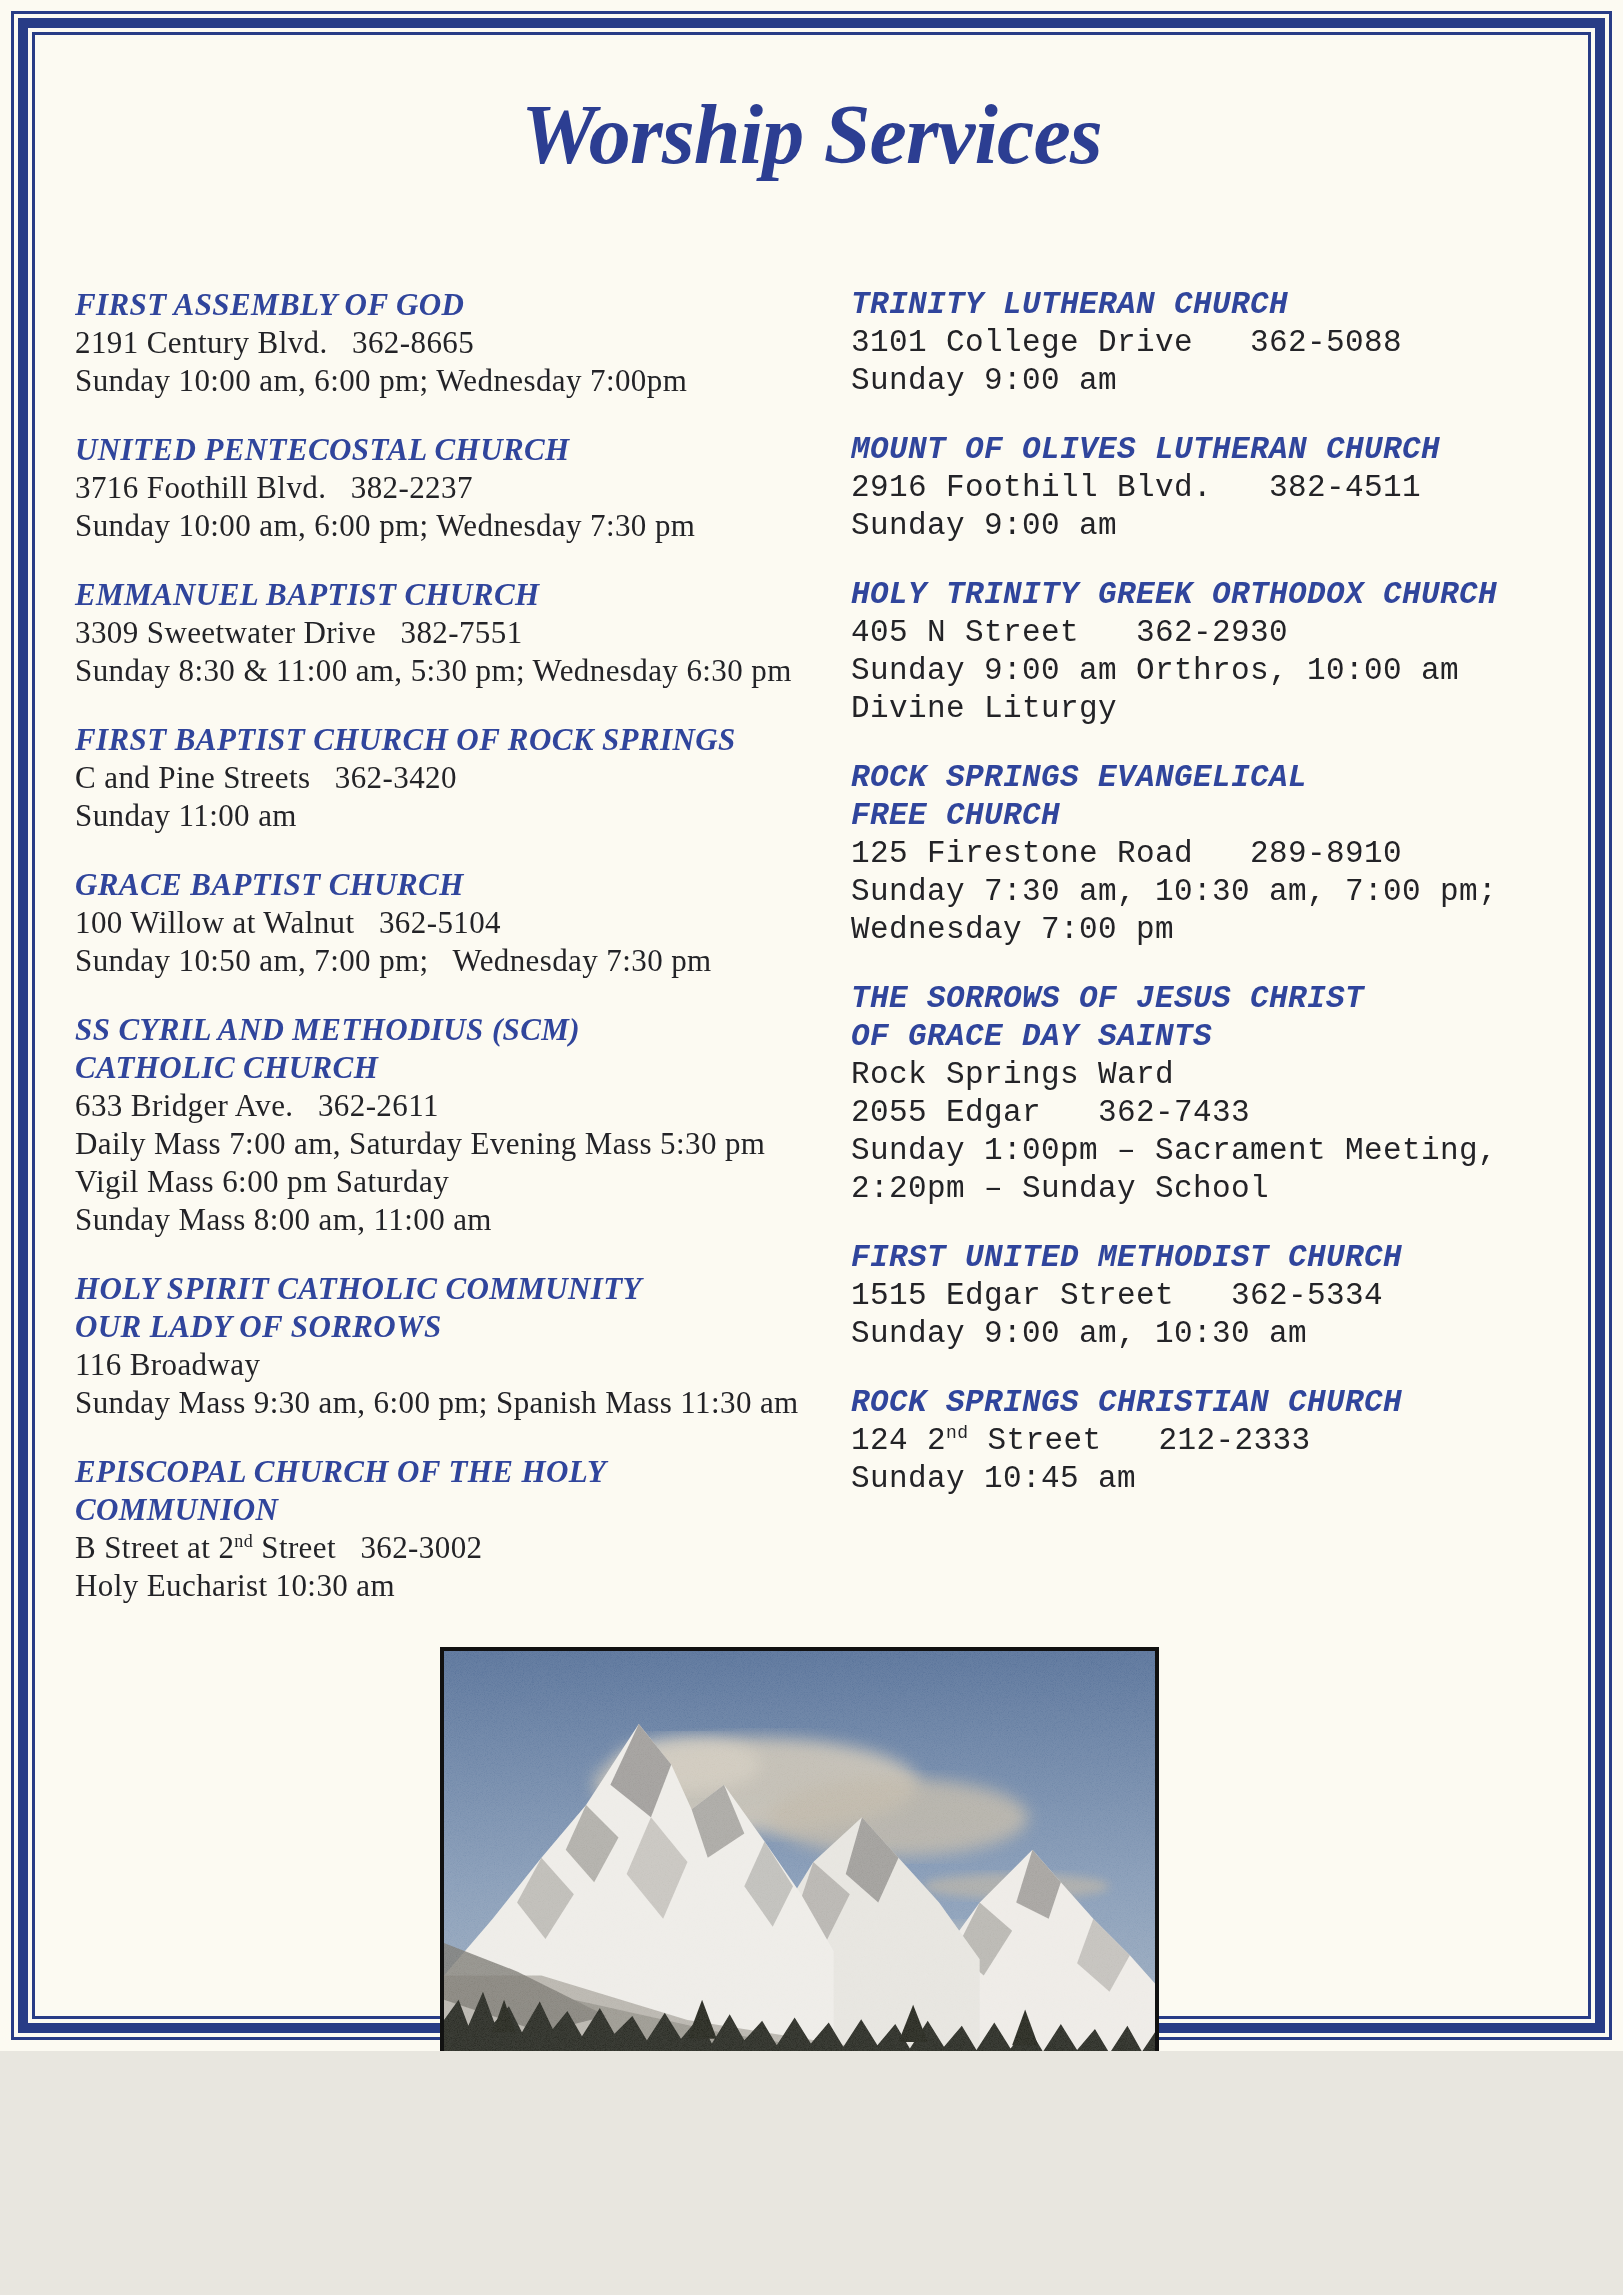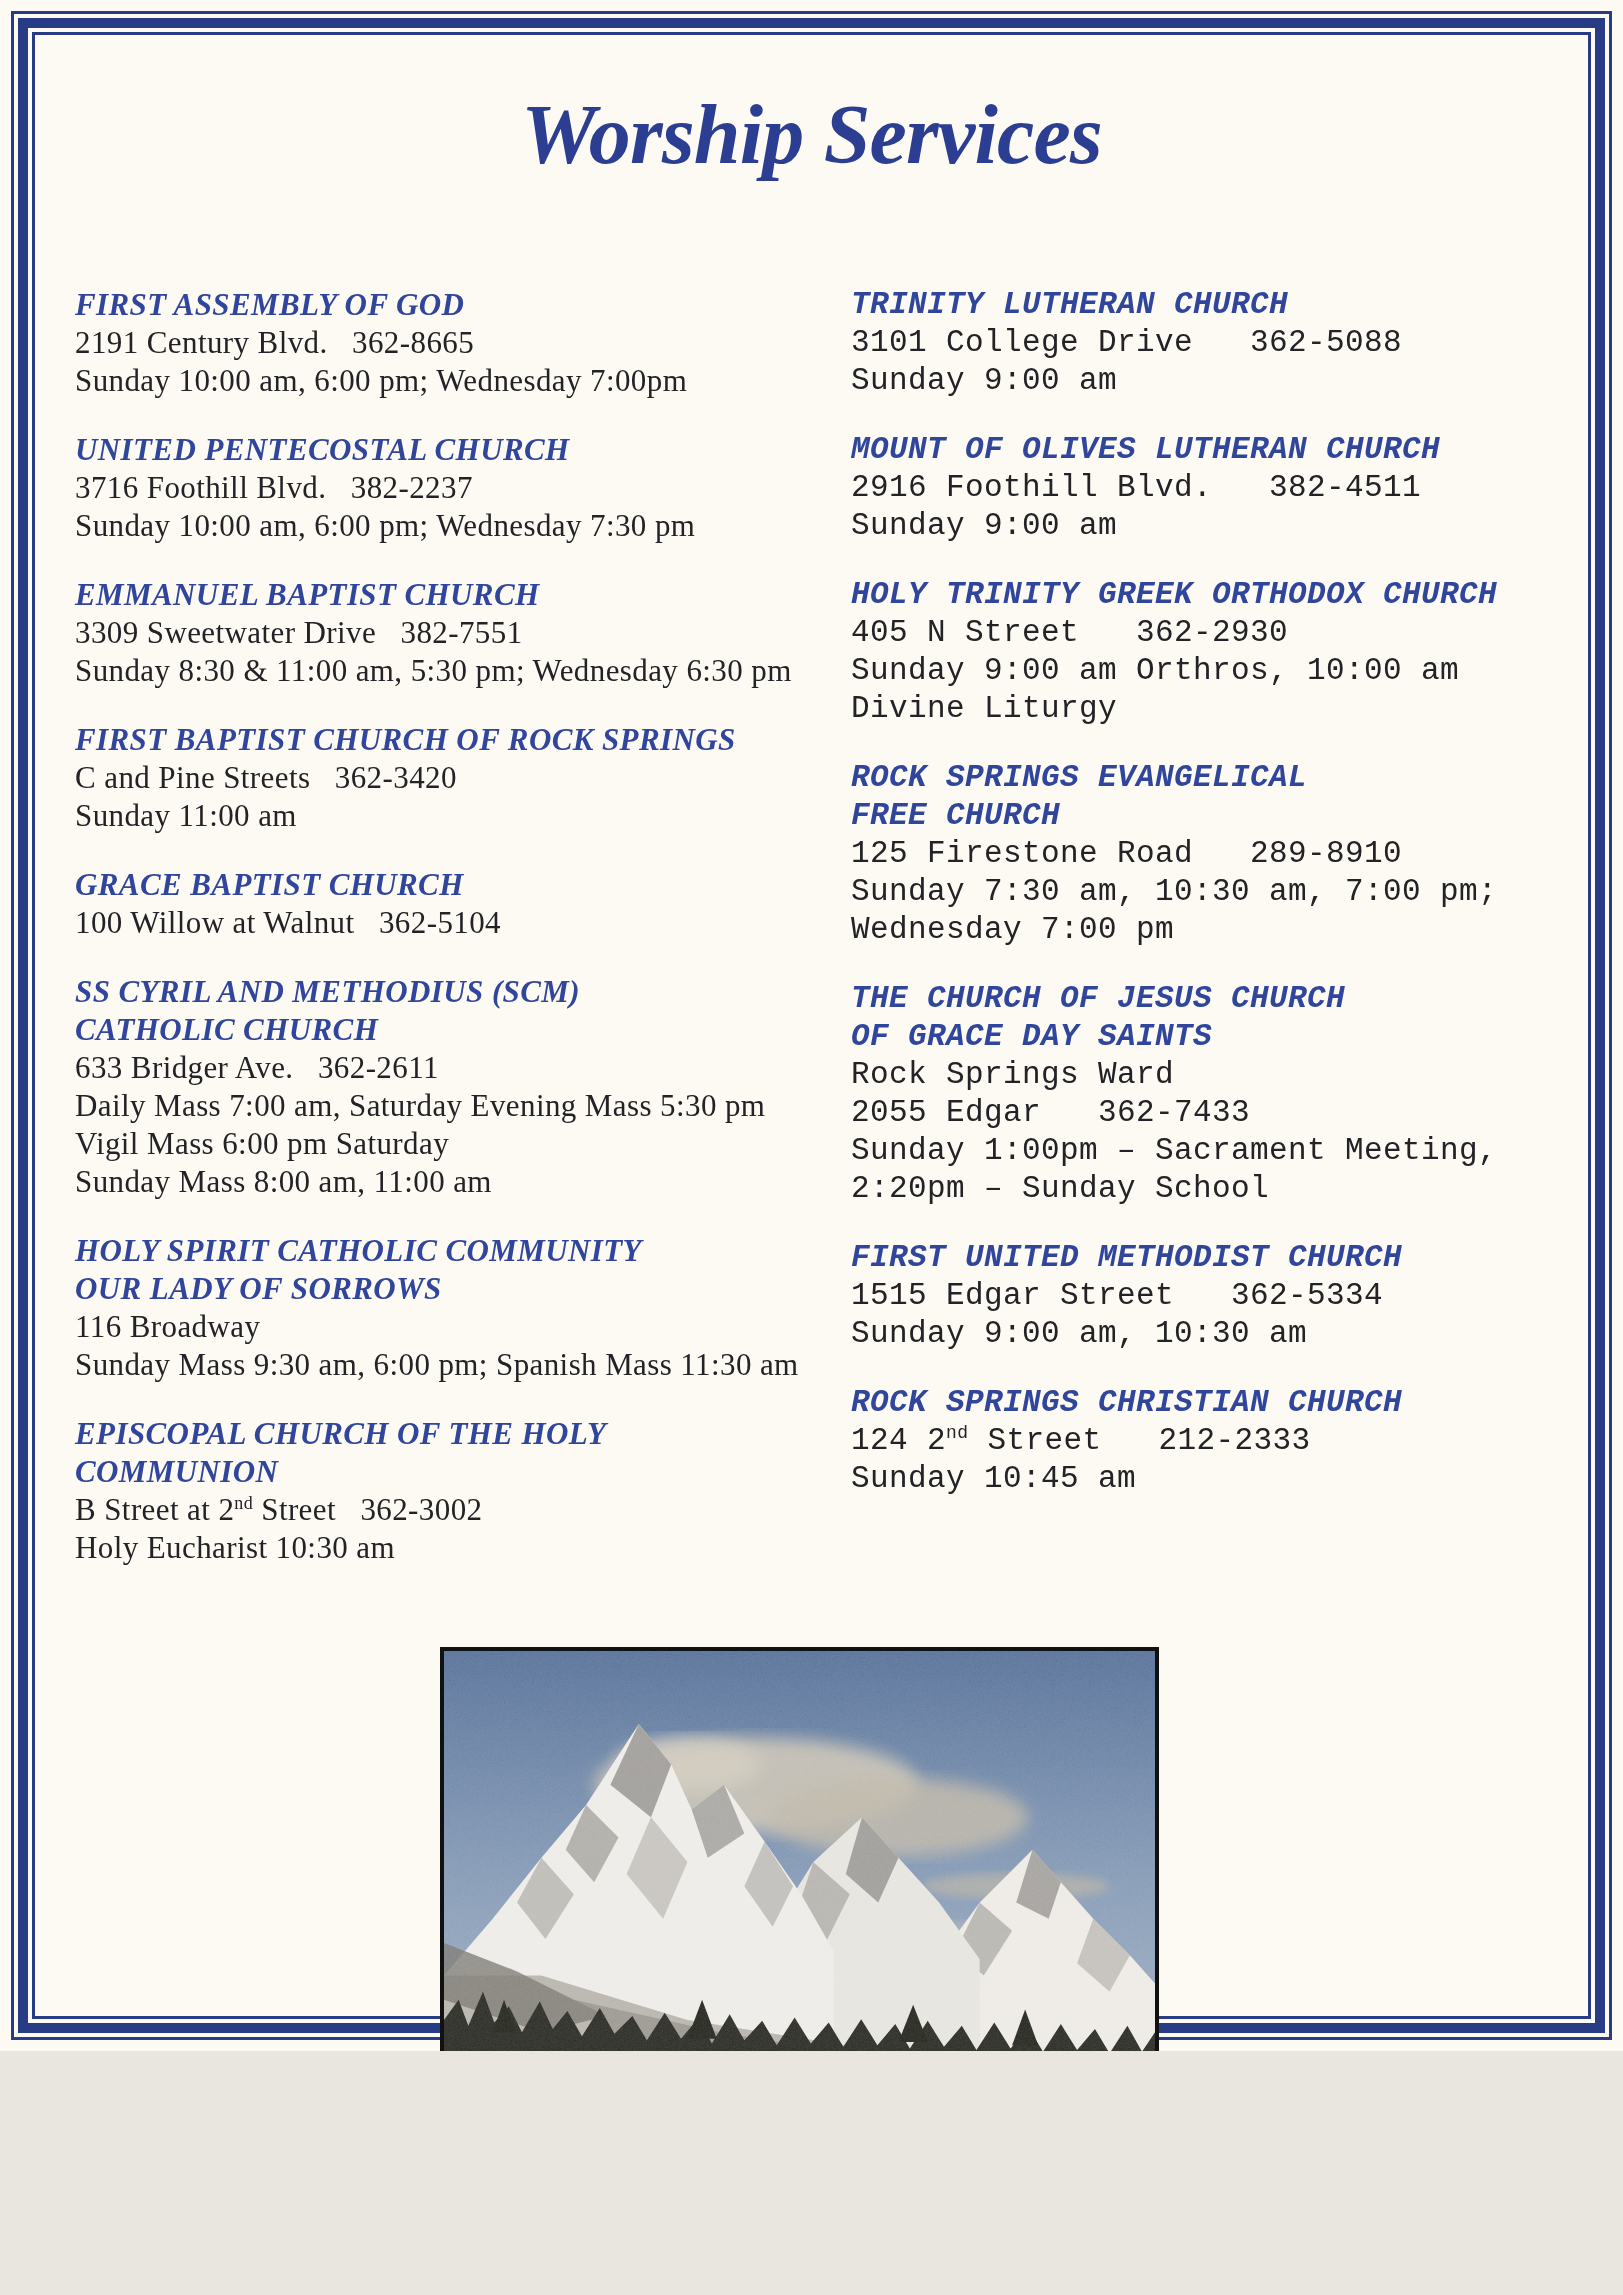--- a/index.html
+++ b/index.html
@@ -101,20 +101,21 @@
           <div class="ln">Sunday 8:30 &amp; 11:00 am, 5:30 pm; Wednesday 6:30 pm</div>
         </section>
         <section class="entry">
           <div class="h">FIRST BAPTIST CHURCH OF ROCK SPRINGS</div>
           <div class="ln">C and Pine Streets   362-3420</div>
           <div class="ln">Sunday 11:00 am</div>
         </section>
         <section class="entry">
           <div class="h">GRACE BAPTIST CHURCH</div>
           <div class="ln">100 Willow at Walnut   362-5104</div>
+          <div class="ln">Sunday 10:50 am, 7:00 pm;   Wednesday 7:30 pm</div>
         </section>
         <section class="entry">
           <div class="h">SS CYRIL AND METHODIUS (SCM)</div>
           <div class="h">CATHOLIC CHURCH</div>
           <div class="ln">633 Bridger Ave.   362-2611</div>
           <div class="ln">Daily Mass 7:00 am, Saturday Evening Mass 5:30 pm</div>
           <div class="ln">Vigil Mass 6:00 pm Saturday</div>
           <div class="ln">Sunday Mass 8:00 am, 11:00 am</div>
         </section>
         <section class="entry">
@@ -147,21 +148,21 @@
           <div class="ln">Sunday 9:00 am Orthros, 10:00 am Divine Liturgy</div>
         </section>
         <section class="entry">
           <div class="h">ROCK SPRINGS EVANGELICAL</div>
           <div class="h">FREE CHURCH</div>
           <div class="ln">125 Firestone Road   289-8910</div>
           <div class="ln">Sunday 7:30 am, 10:30 am, 7:00 pm;</div>
           <div class="ln">Wednesday 7:00 pm</div>
         </section>
         <section class="entry">
-          <div class="h">THE CHURCH OF JESUS CHURCH</div>
+          <div class="h">THE SORROWS OF JESUS CHRIST</div>
           <div class="h">OF GRACE DAY SAINTS</div>
           <div class="ln">Rock Springs Ward</div>
           <div class="ln">2055 Edgar   362-7433</div>
           <div class="ln">Sunday 1:00pm – Sacrament Meeting,</div>
           <div class="ln">2:20pm – Sunday School</div>
         </section>
         <section class="entry">
           <div class="h">FIRST UNITED METHODIST CHURCH</div>
           <div class="ln">1515 Edgar Street   362-5334</div>
           <div class="ln">Sunday 9:00 am, 10:30 am</div>

